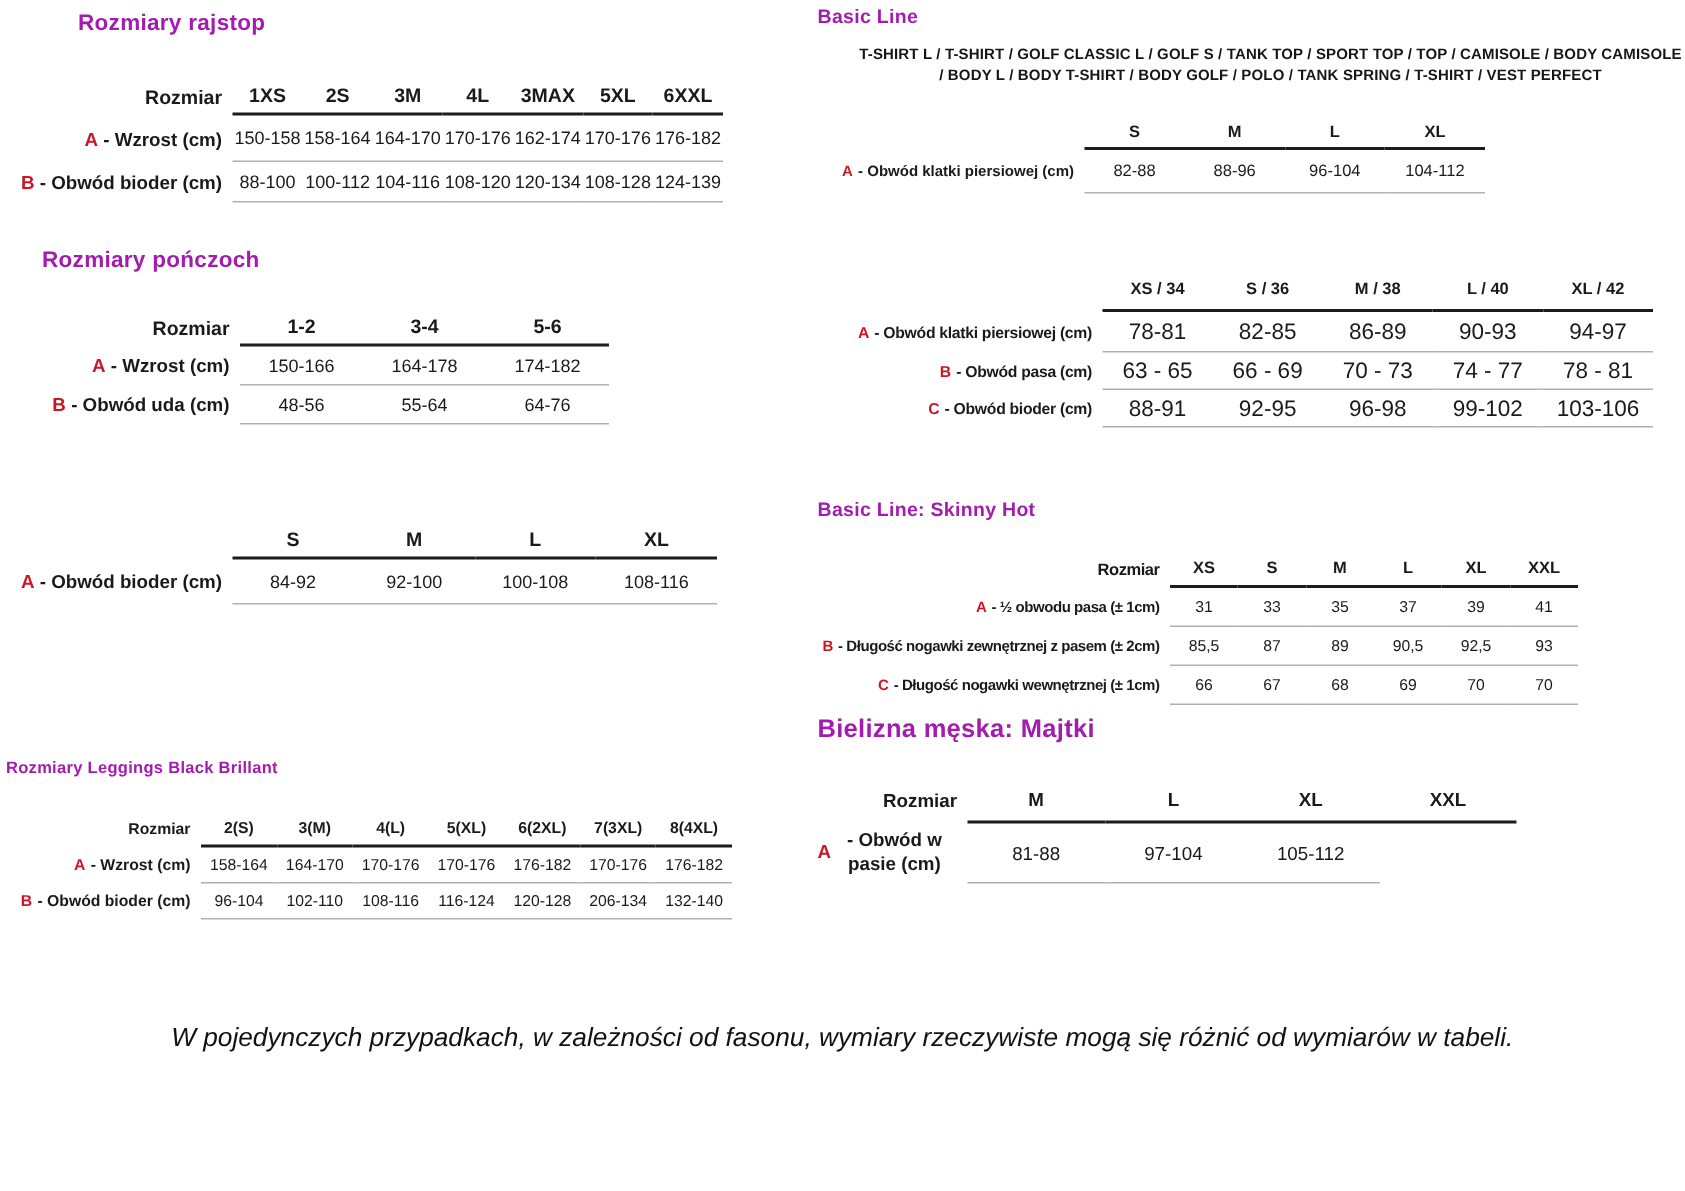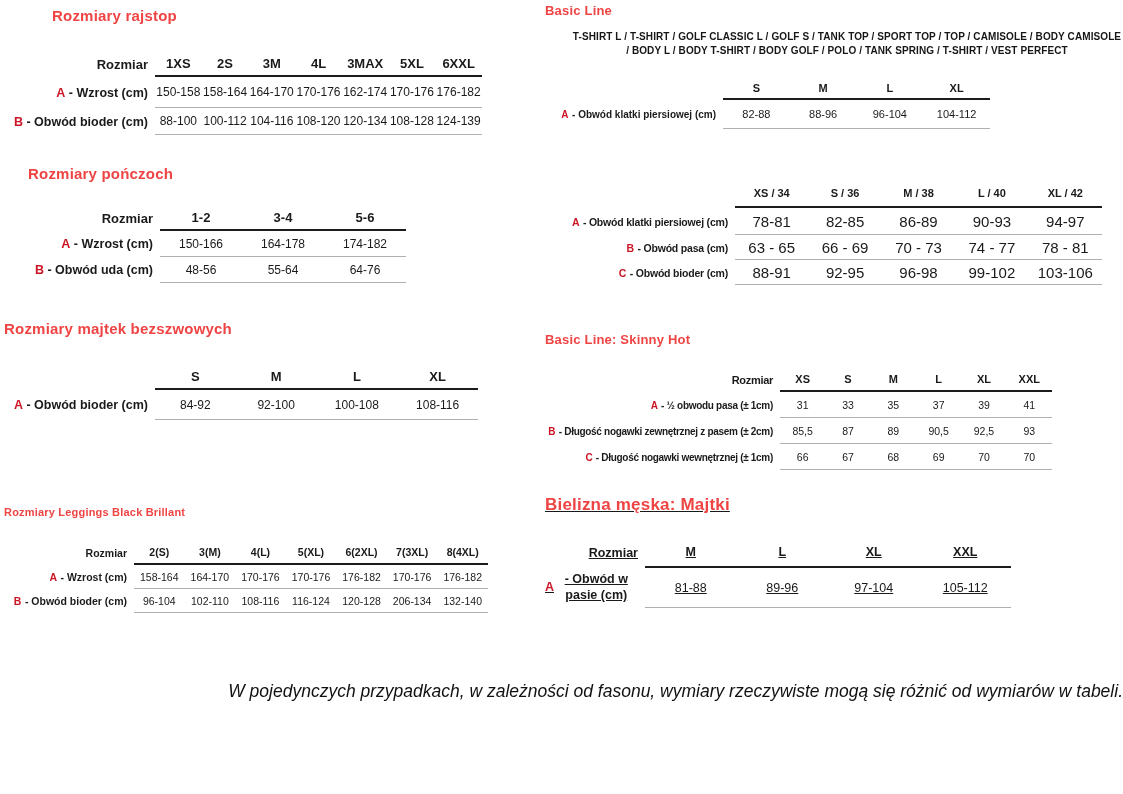--- a/index.html
+++ b/index.html
@@ -1,21 +1,21 @@
 <!DOCTYPE html>
 <html><head>
 <meta charset="utf-8">
 <style>
   * { margin:0; padding:0; box-sizing:border-box; }
   html,body { background:#ffffff; }
   body { font-family:"Liberation Sans", sans-serif; color:#1a1a1a; }
   .page { position:relative; width:1123px; height:794px; background:#fff; overflow:hidden; }
 
   .tbl-block { position:absolute; }
-  .tbl-title { font-weight:bold; font-size:15px; color:#ef4444; letter-spacing:.2px; }
+  .tbl-title { font-weight:bold; font-size:15px; color:#a21caf; letter-spacing:.2px; }
 
   
   .grid { display:grid; }
   .cell { display:flex; align-items:center; justify-content:center; }
   .cell.lbl { justify-content:flex-end; font-weight:bold; white-space:nowrap; padding-right:7px; }
   .cell.hdr { font-weight:bold; padding-bottom:2px; }
   .cell.val.hdr { border-bottom:2px solid #1c1c1c; }
   .cell.val.data { border-bottom:1px solid #b0b0b0; }
   .rl { color:#cc1626; margin-right:3.5px; }
 
@@ -56,27 +56,27 @@
   #t6 .grid { margin-top:20px; width:557px; grid-template-columns:190px repeat(5,1fr); grid-template-rows:26px 27px 25px 25px; }
   #t6 .lbl { font-size:10.5px; letter-spacing:-.2px; } #t6 .hdr { font-size:11px; } #t6 .val.data { font-size:15px; }
 
   
   #t7 { left:545px; top:332px; width:578px; }
   #t7 .tbl-title { font-size:13px; }
   #t7 .grid { margin-top:22px; width:507px; grid-template-columns:235px repeat(6,1fr); grid-template-rows:23px 26px 26px 26px; }
   #t7 .lbl { font-size:10px; letter-spacing:-.3px; } #t7 .hdr { font-size:11px; } #t7 .val.data { font-size:10.5px; }
 
   
-  #t8 { left:545px; top:495px; width:578px;text-decoration:underline; }
+  #t8 { left:545px; top:476px; width:578px; }
   #t8 .tbl-title { font-size:17px; }
   #t8 .grid { margin-top:25px; width:466px; grid-template-columns:100px repeat(4,1fr); grid-template-rows:28px 40px; }
   #t8 .lbl { font-size:12.5px; } #t8 .hdr { font-size:12.5px; } #t8 .val.data { font-size:12.5px; }
   #t8 .cell.lbl.data-lbl { white-space:normal; justify-content:center; text-align:center; padding-right:10px; line-height:1.25; }
 
-  .note { position:absolute; top:681px; left:0; width:1123px; text-align:right; font-style:italic; font-size:17.5px; color:#111; }
+  .note { position:absolute; top:681px; left:0; width:1123px; text-align:center; font-style:italic; font-size:17.5px; color:#111; }
 </style>
 </head>
 <body>
 
 <div class="page">
 
   <section class="tbl-block" id="t1">
     <h2 class="tbl-title">Rozmiary rajstop</h2>
     <div class="grid">
         <div class="cell lbl hdr corner">Rozmiar</div>
@@ -130,21 +130,20 @@
           <span class="rl">B</span>
           <span>- Obwód uda (cm)</span>
         </div>
         <div class="cell val data">48-56</div>
         <div class="cell val data">55-64</div>
         <div class="cell val data">64-76</div>
       </div>
   </section>
 
   <section class="tbl-block" id="t3">
-    <h2 class="tbl-title">Rozmiary majtek bezszwowych</h2>
     <div class="grid">
         <div class="cell lbl hdr corner"></div>
         <div class="cell val hdr">S</div>
         <div class="cell val hdr">M</div>
         <div class="cell val hdr">L</div>
         <div class="cell val hdr">XL</div>
         <div class="cell lbl data-lbl">
           <span class="rl">A</span>
           <span>- Obwód bioder (cm)</span>
         </div>
@@ -298,21 +297,20 @@
         <div class="cell lbl hdr corner">Rozmiar</div>
         <div class="cell val hdr">M</div>
         <div class="cell val hdr">L</div>
         <div class="cell val hdr">XL</div>
         <div class="cell val hdr">XXL</div>
         <div class="cell lbl data-lbl">
           <span class="rl">A</span>
           <span>- Obwód w pasie (cm)</span>
         </div>
         <div class="cell val data">81-88</div>
-        <div class="cell val data">89-96</div>
         <div class="cell val data">97-104</div>
         <div class="cell val data">105-112</div>
       </div>
   </section>
 
   <p class="note">W pojedynczych przypadkach, w zależności od fasonu, wymiary rzeczywiste mogą się różnić od wymiarów w tabeli.</p>
 
 </div>
 
 </body></html>

